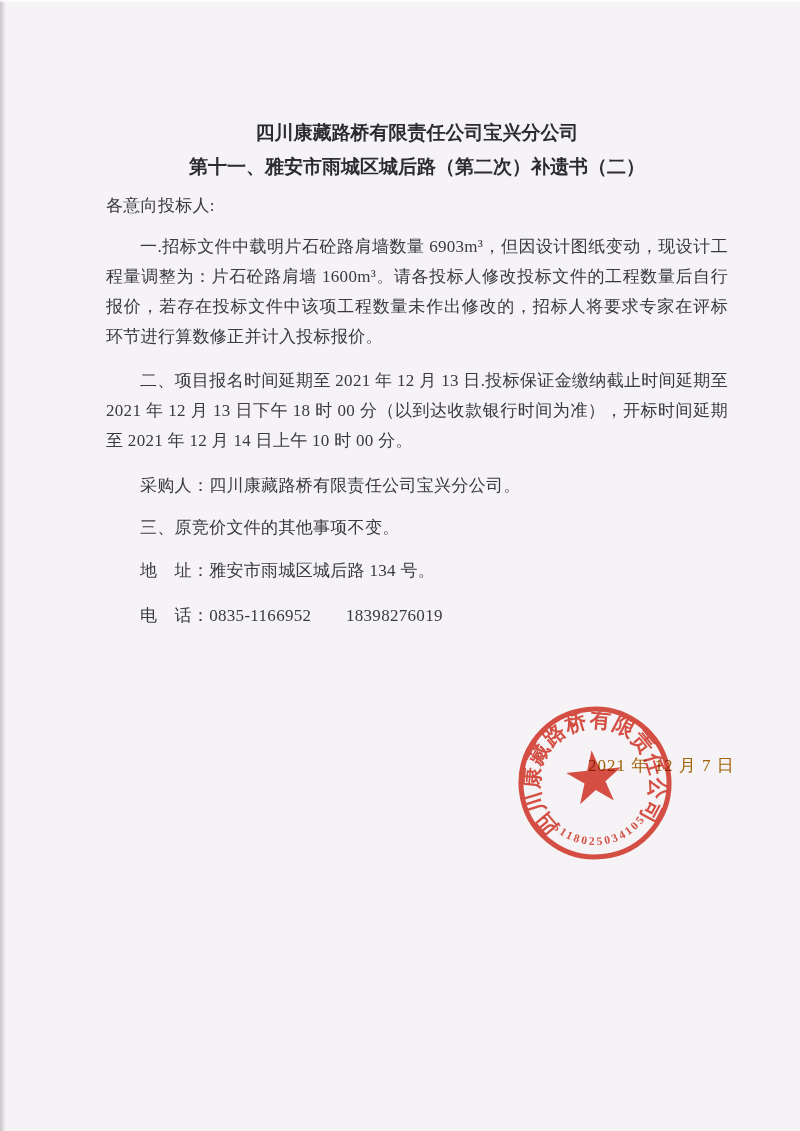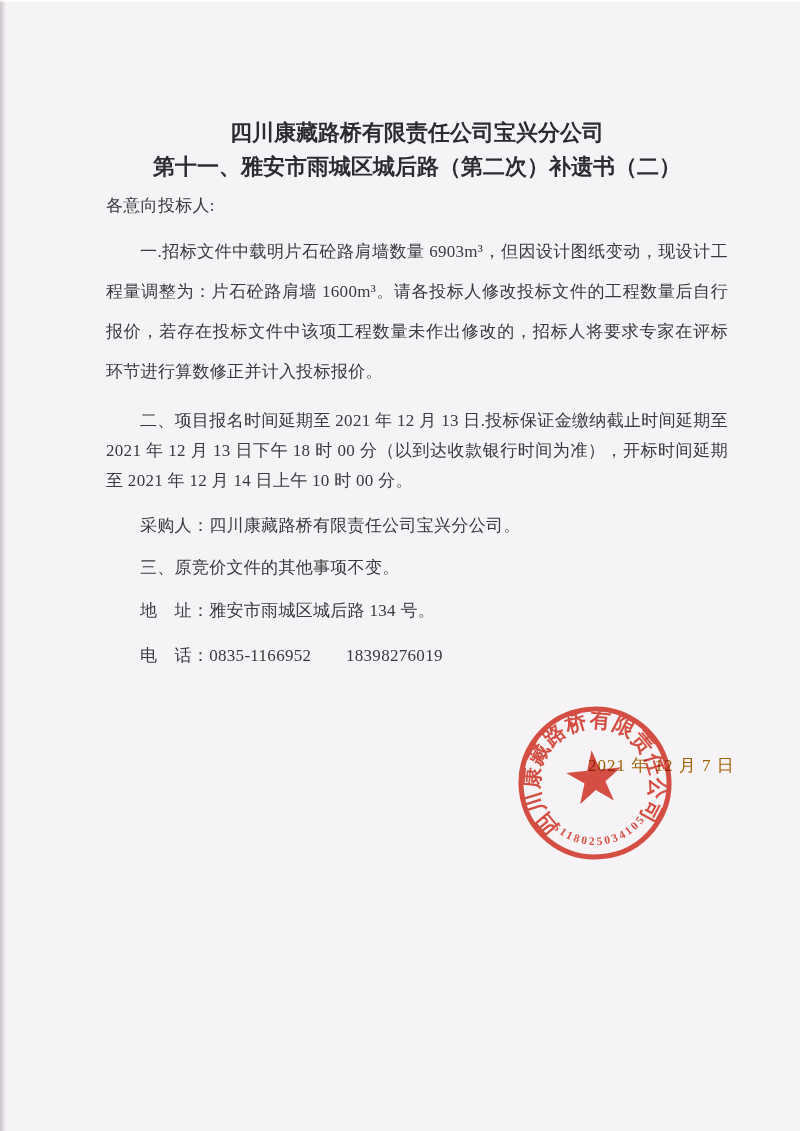--- a/index.html
+++ b/index.html
@@ -21,35 +21,35 @@
   .scan-edge-top {
     position: absolute; left: 0; top: 0; right: 0; height: 3px;
     background: linear-gradient(180deg, #ffffff, rgba(255,255,255,0));
   }
   .content {
     position: absolute; left: 92px; top: 116px; width: 650px;
     color: #3a393d;
   }
   .title {
     text-align: center;
-    font-size: 22px;
+    font-size: 19px;
     font-weight: 700;
     line-height: 34px;
     color: #2c2b2f;
     letter-spacing: 0;
   }
   p { margin: 14px; }
   .body-text {
     font-size: 17px;
     text-align: justify;
     letter-spacing: 0.3px;
   }
   .salutation { margin-top: 10px; line-height: 24px; }
   .para-intro  { line-height: 23px; text-indent: 2em; }
-  .para-item1  { margin-top: 4px; line-height: 40px; text-indent: 2em; }
+  .para-item1  { margin-top: 4px; line-height: 30px; text-indent: 2em; }
   .para-item2  { line-height: 30px; text-indent: 2em; }
   .para-item3  { margin-top: 8px; line-height: 26px; text-indent: 2em; }
   .contact-line { line-height: 31px; text-indent: 2em; white-space: pre-wrap; }
   .contact-first { margin-top: 6px; }
   .issue-date {
     position: absolute; left: 588px; top: 754px;
     font-size: 17px; color: #a16207; letter-spacing: 1px;
     white-space: nowrap;
   }
   .seal {

